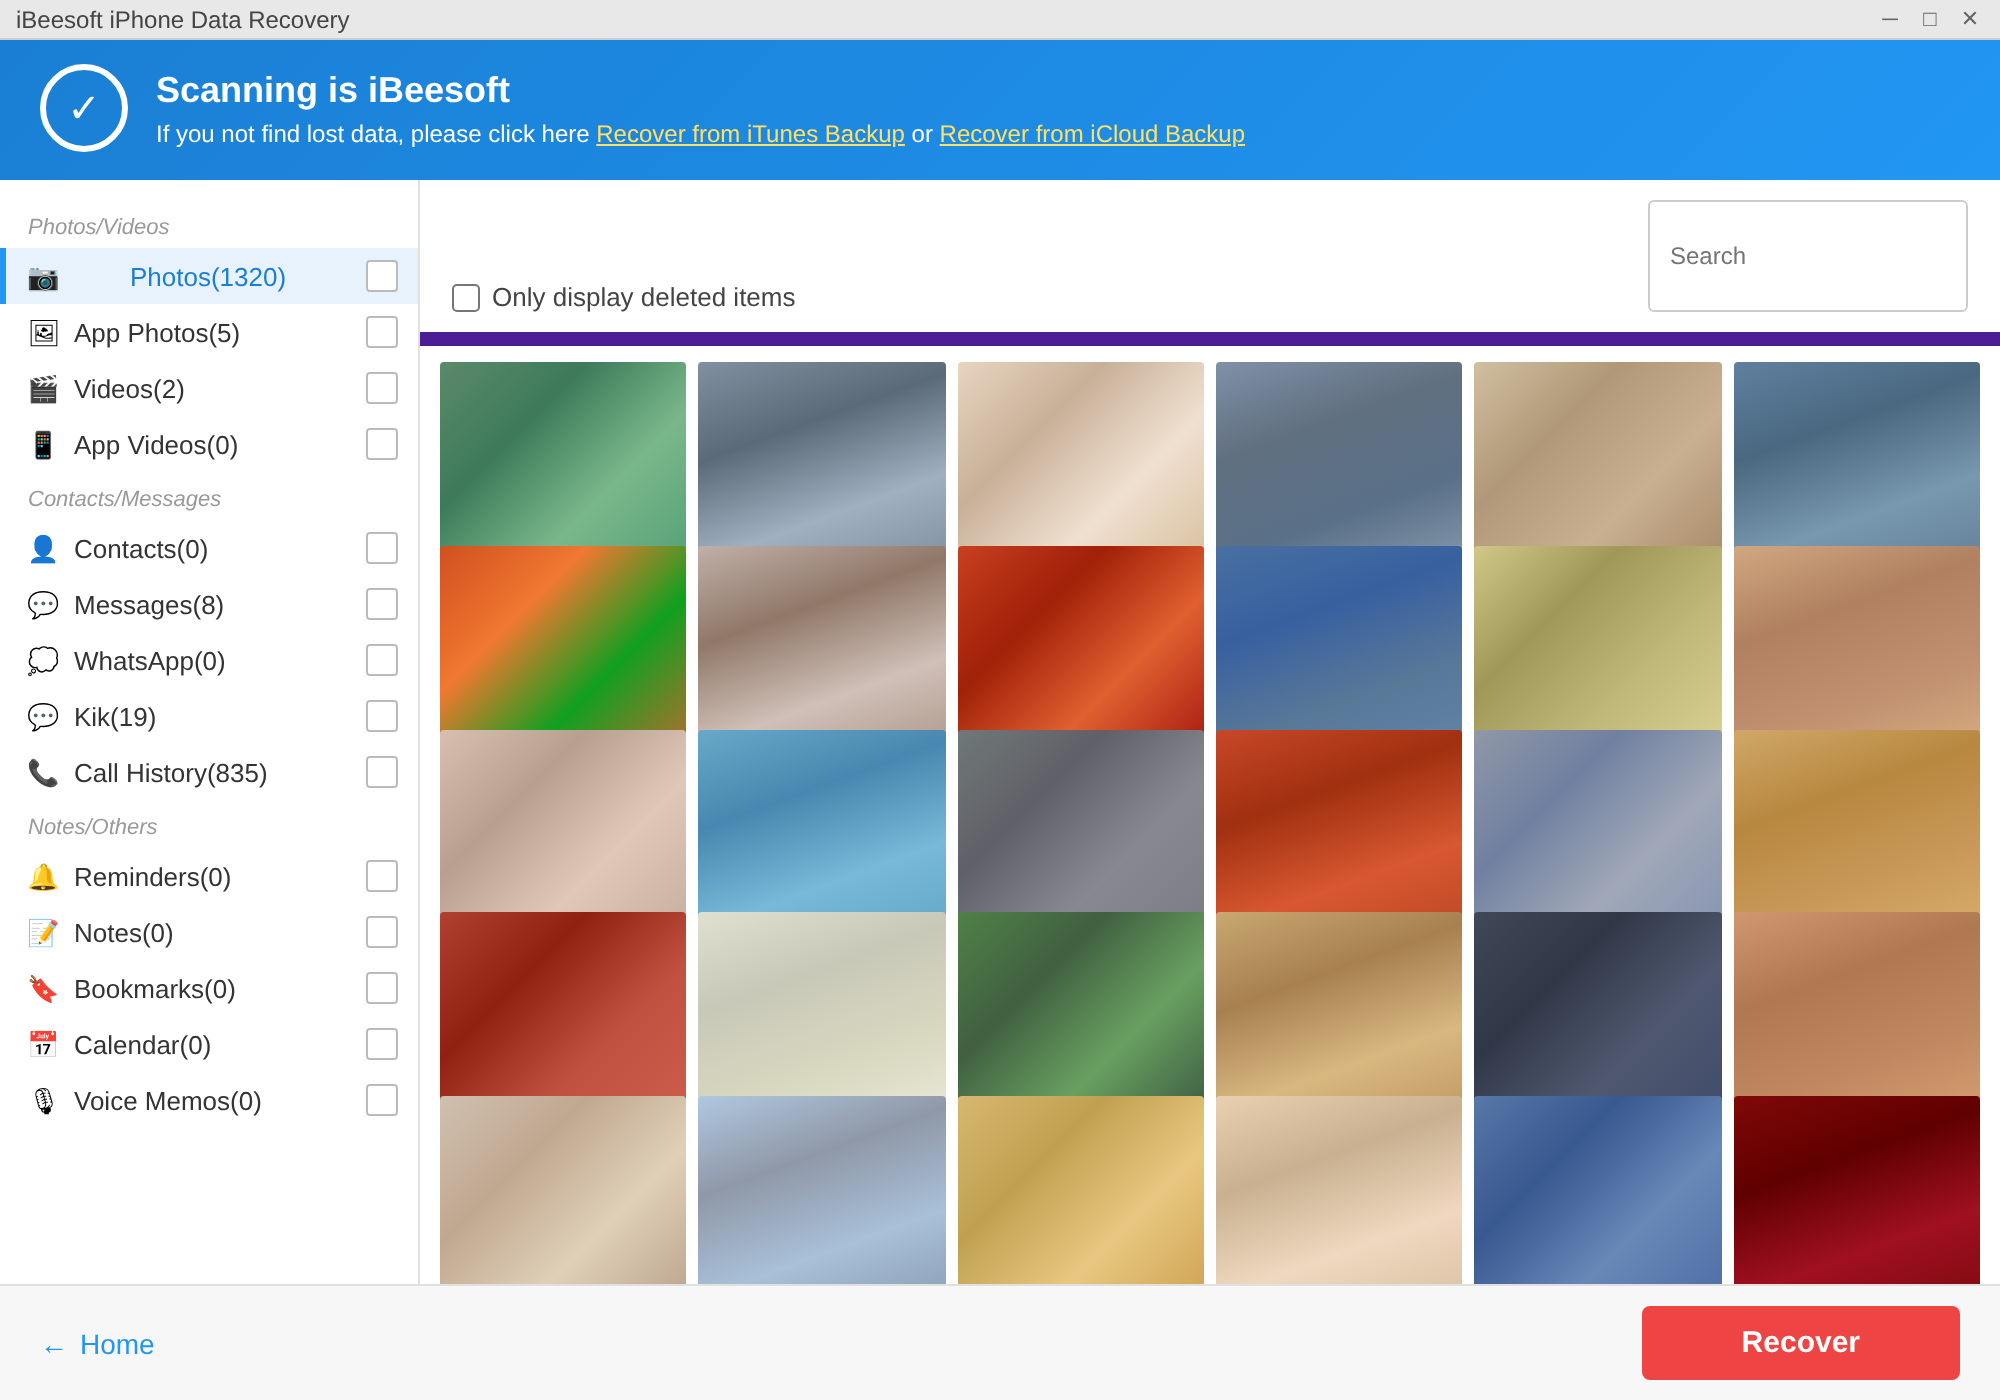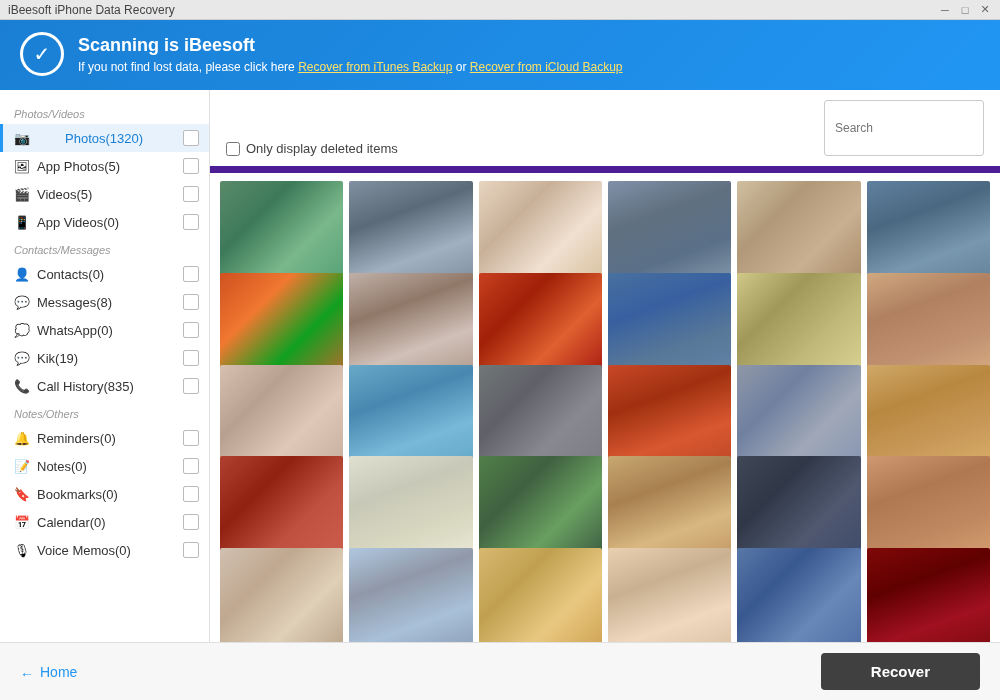--- a/index.html
+++ b/index.html
@@ -163,21 +163,21 @@
       border-top: 1px solid #e0e0e0;
       background: #f7f7f7;
       flex-shrink: 0;
     }
     .home-btn {
       display: flex; align-items: center; gap: 6px;
       color: #2196f3; cursor: pointer; font-size: 14px;
       background: none; border: none;
     }
     .recover-btn {
-      background: #404040;
+      background: #ef4444;
       color: white;
       border: none;
       padding: 10px 50px;
       font-size: 15px;
       font-weight: bold;
       border-radius: 4px;
       cursor: pointer;
     }
 
     
@@ -219,21 +219,21 @@
         <span class="sidebar-item-label">Photos(1320)</span>
         <div class="sidebar-item-check"></div>
       </div>
       <div class="sidebar-item">
         <span class="sidebar-item-icon">🖼</span>
         <span class="sidebar-item-label">App Photos(5)</span>
         <div class="sidebar-item-check"></div>
       </div>
       <div class="sidebar-item">
         <span class="sidebar-item-icon">🎬</span>
-        <span class="sidebar-item-label">Videos(5)</span>
+        <span class="sidebar-item-label">Videos(2)</span>
         <div class="sidebar-item-check"></div>
       </div>
       <div class="sidebar-item">
         <span class="sidebar-item-icon">📱</span>
         <span class="sidebar-item-label">App Videos(0)</span>
         <div class="sidebar-item-check"></div>
       </div>
       <div class="sidebar-section-label">Contacts/Messages</div>
       <div class="sidebar-item">
         <span class="sidebar-item-icon">👤</span>

